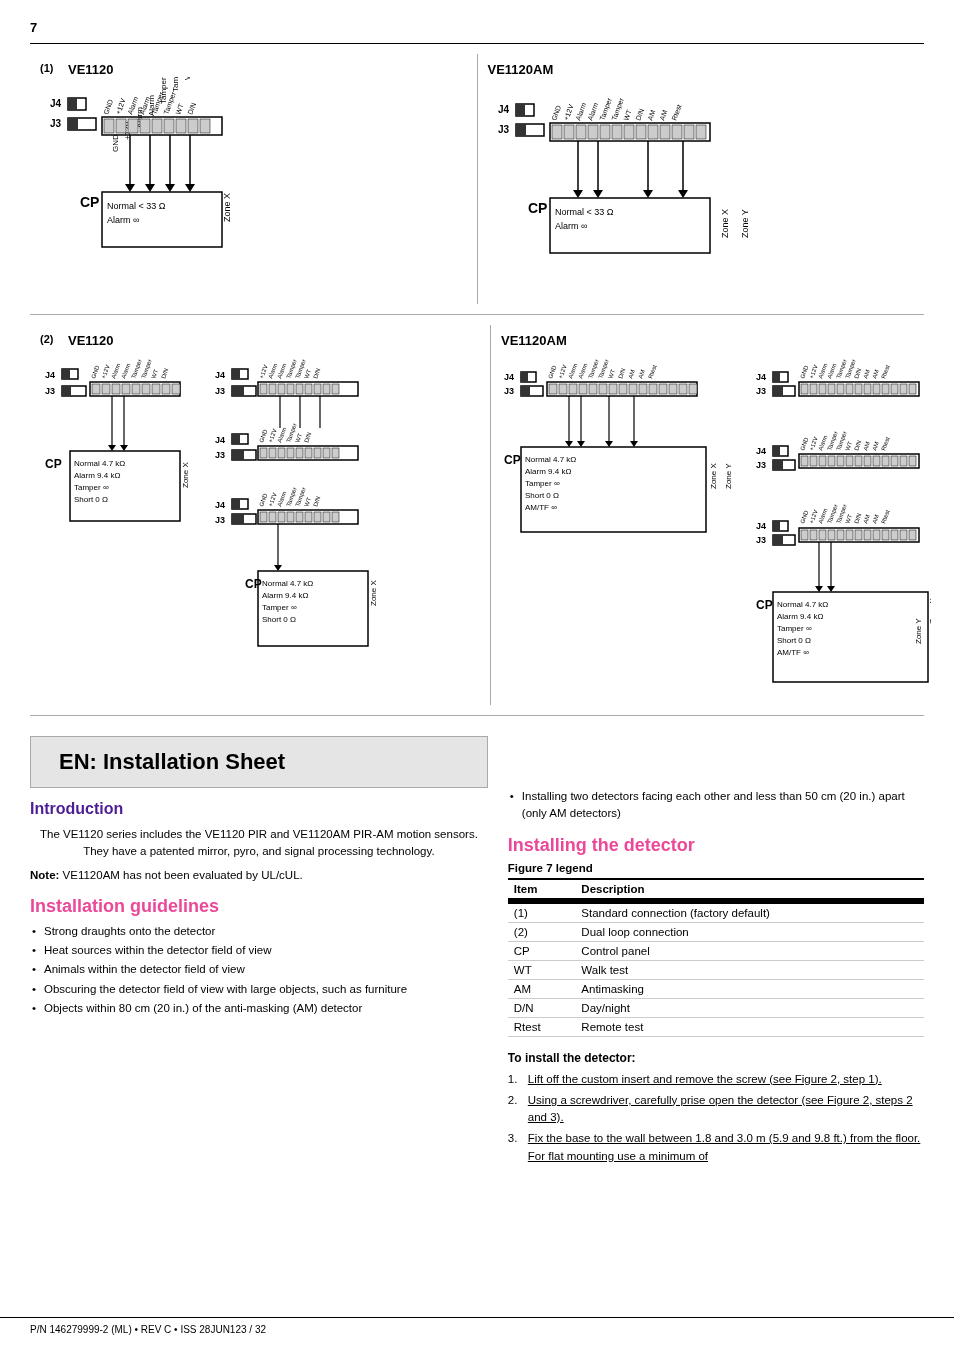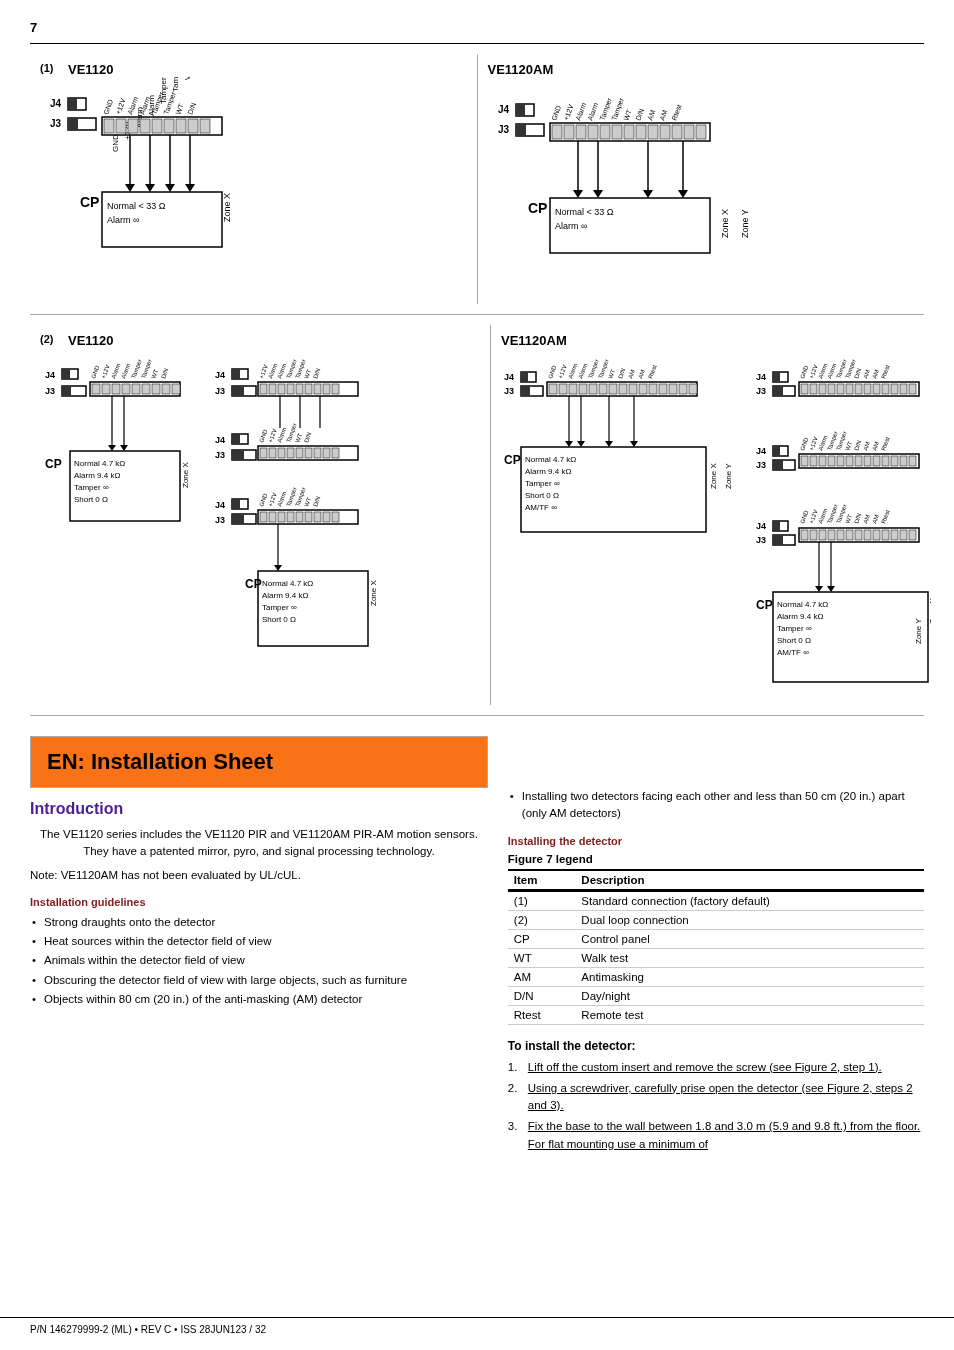--- a/index.html
+++ b/index.html
@@ -74,42 +74,42 @@
     }
 
     .section-title {
       font-size: 16px;
       font-weight: bold;
       color: #4c1d95;
       margin-bottom: 8px;
     }
 
     .subsection-title {
-      font-size: 11px;
+      font-size: 18px;
       font-weight: bold;
-      color: #7f1d1d;
+      color: #ec4899;
       margin-top: 12px;
       margin-bottom: 6px;
     }
 
     .body-text {
       font-size: 11.5px;
       line-height: 1.5;
       margin-bottom: 6px;
       text-align: center;
     }
 
     .note-text {
       font-size: 11.5px;
       line-height: 1.5;
       margin-bottom: 6px;
     }
 
     .note-text strong {
-      font-weight: normal;
+      font-weight: bold;
       margin-top: 15px;
     }
 
     .bullet-list {
       list-style: none;
       padding: 0;
       margin: 0 0 8px 0;
     }
 
     .bullet-list li {
@@ -136,21 +136,21 @@
 
     .legend-table {
       width: 100%;
       border-collapse: collapse;
       font-size: 11.5px;
     }
 
     .legend-table th {
       text-align: left;
       padding: 3px 6px;
-      border-bottom: 3px solid #000000;
+      border-bottom: 6px solid #000000;
       border-top: 1px solid #000;
       font-weight: bold;
     }
 
     .legend-table td {
       padding: 3px 6px;
       border-bottom: 1px solid #ccc;
     }
 
     .legend-table tr:first-child th {
@@ -207,23 +207,23 @@
     .bottom-left {
       font-size: 10px;
     }
 
     .bottom-right {
       font-size: 10px;
     }
 
     
     .installation-sheet-box {
-      background: #f97316;
+      background: #e5e5e5;
       border: 1px solid #aaa;
-      padding: 12px 16px;
+      padding: 12px 28px;
       margin-bottom: 12px;
     }
 
     .installation-sheet-title {
       font-size: 22px;
       font-weight: bold;
     }
   </style>
 </head>
 <body>

